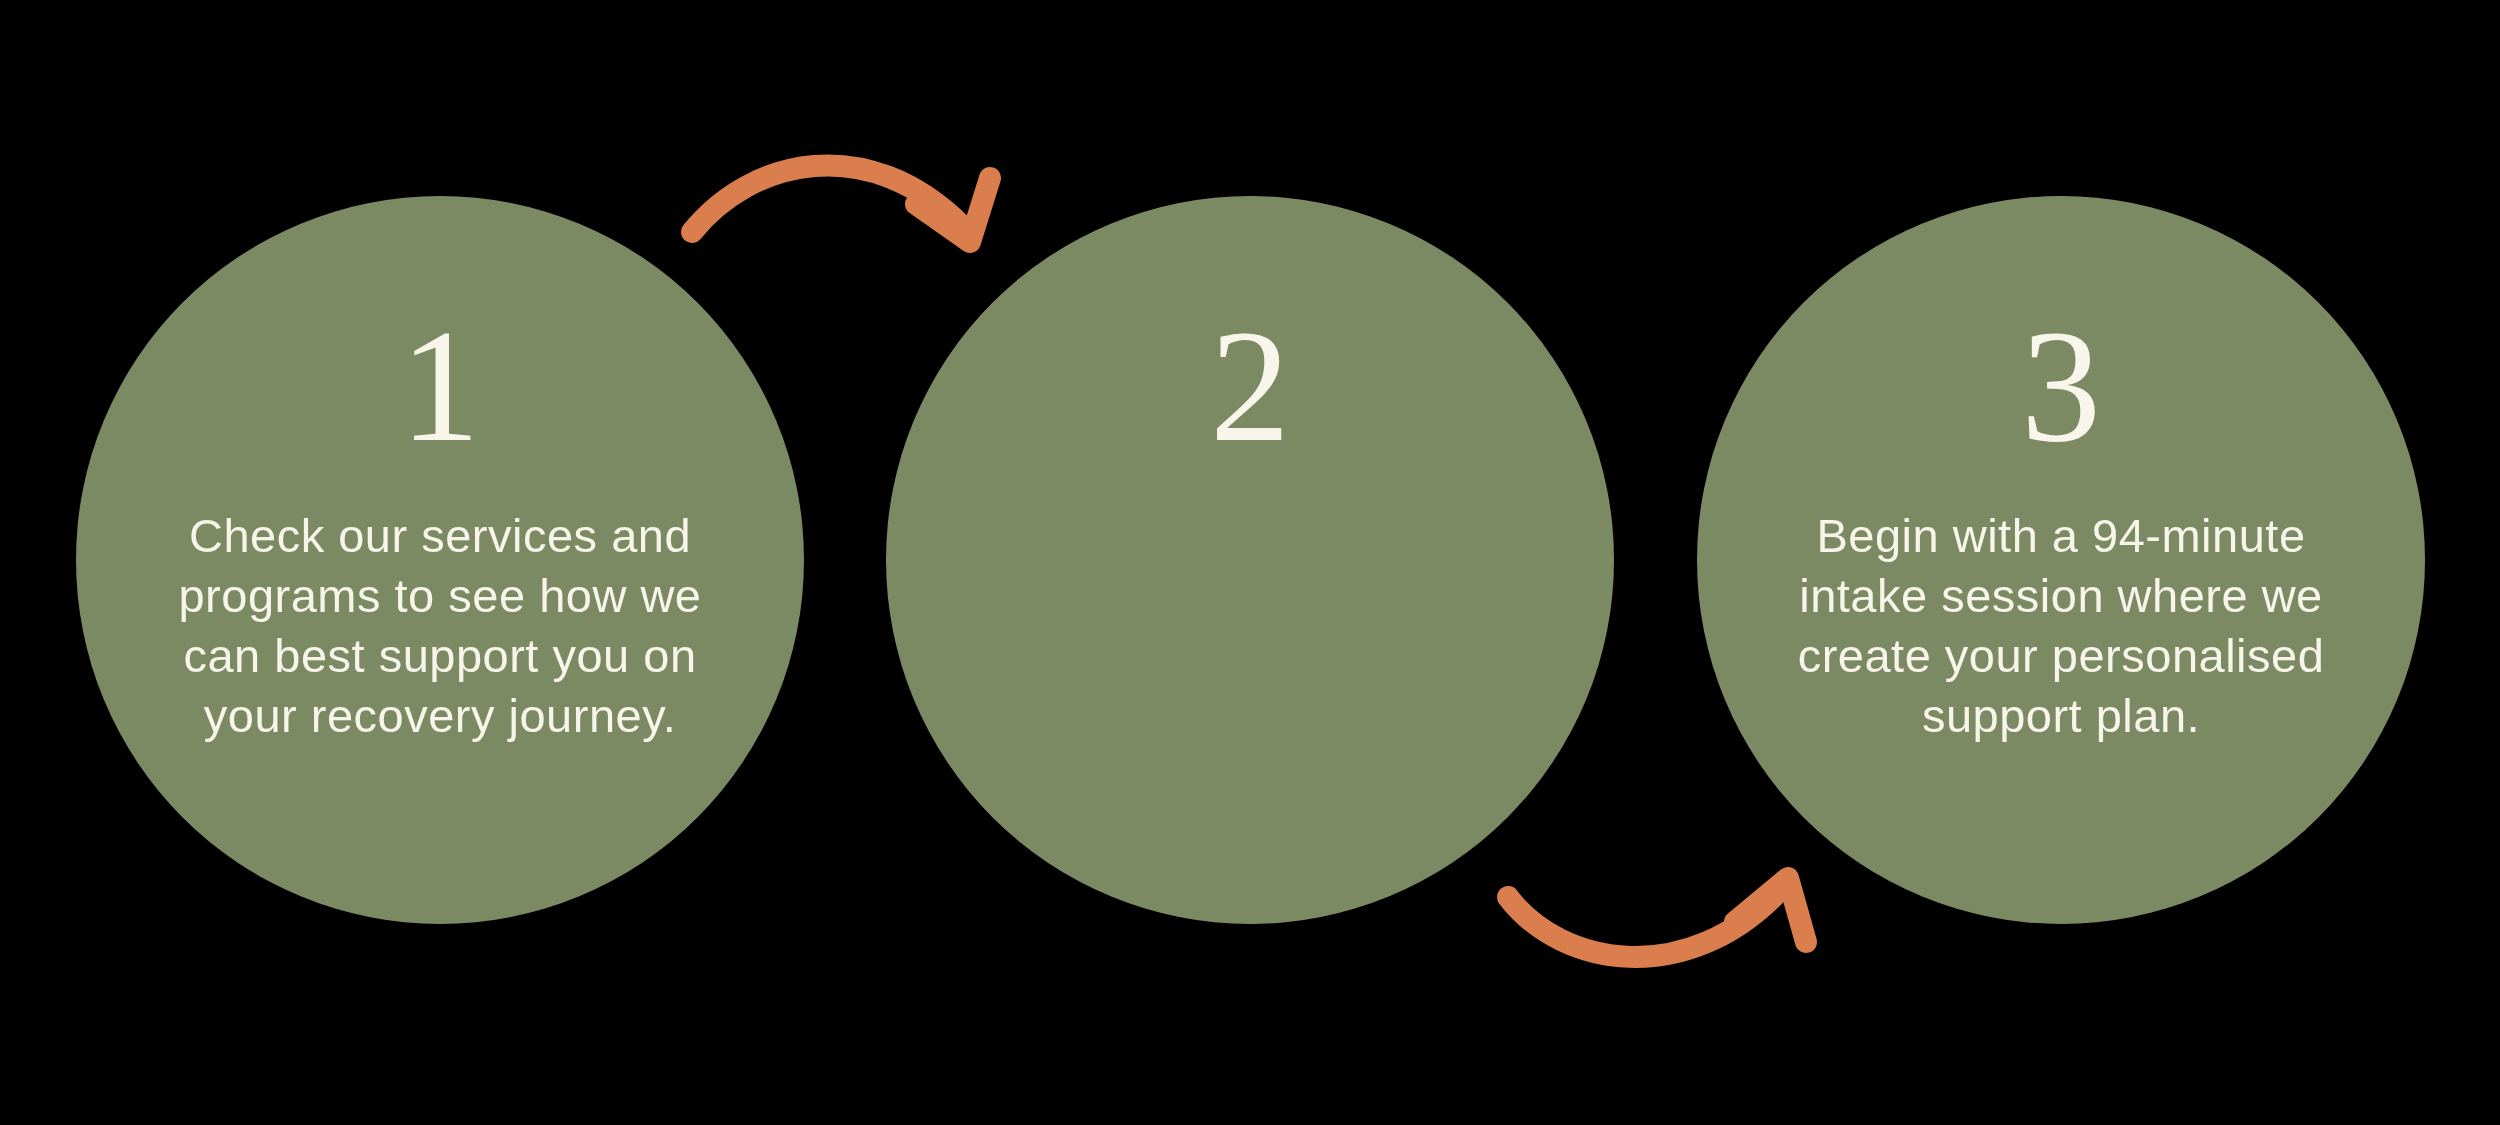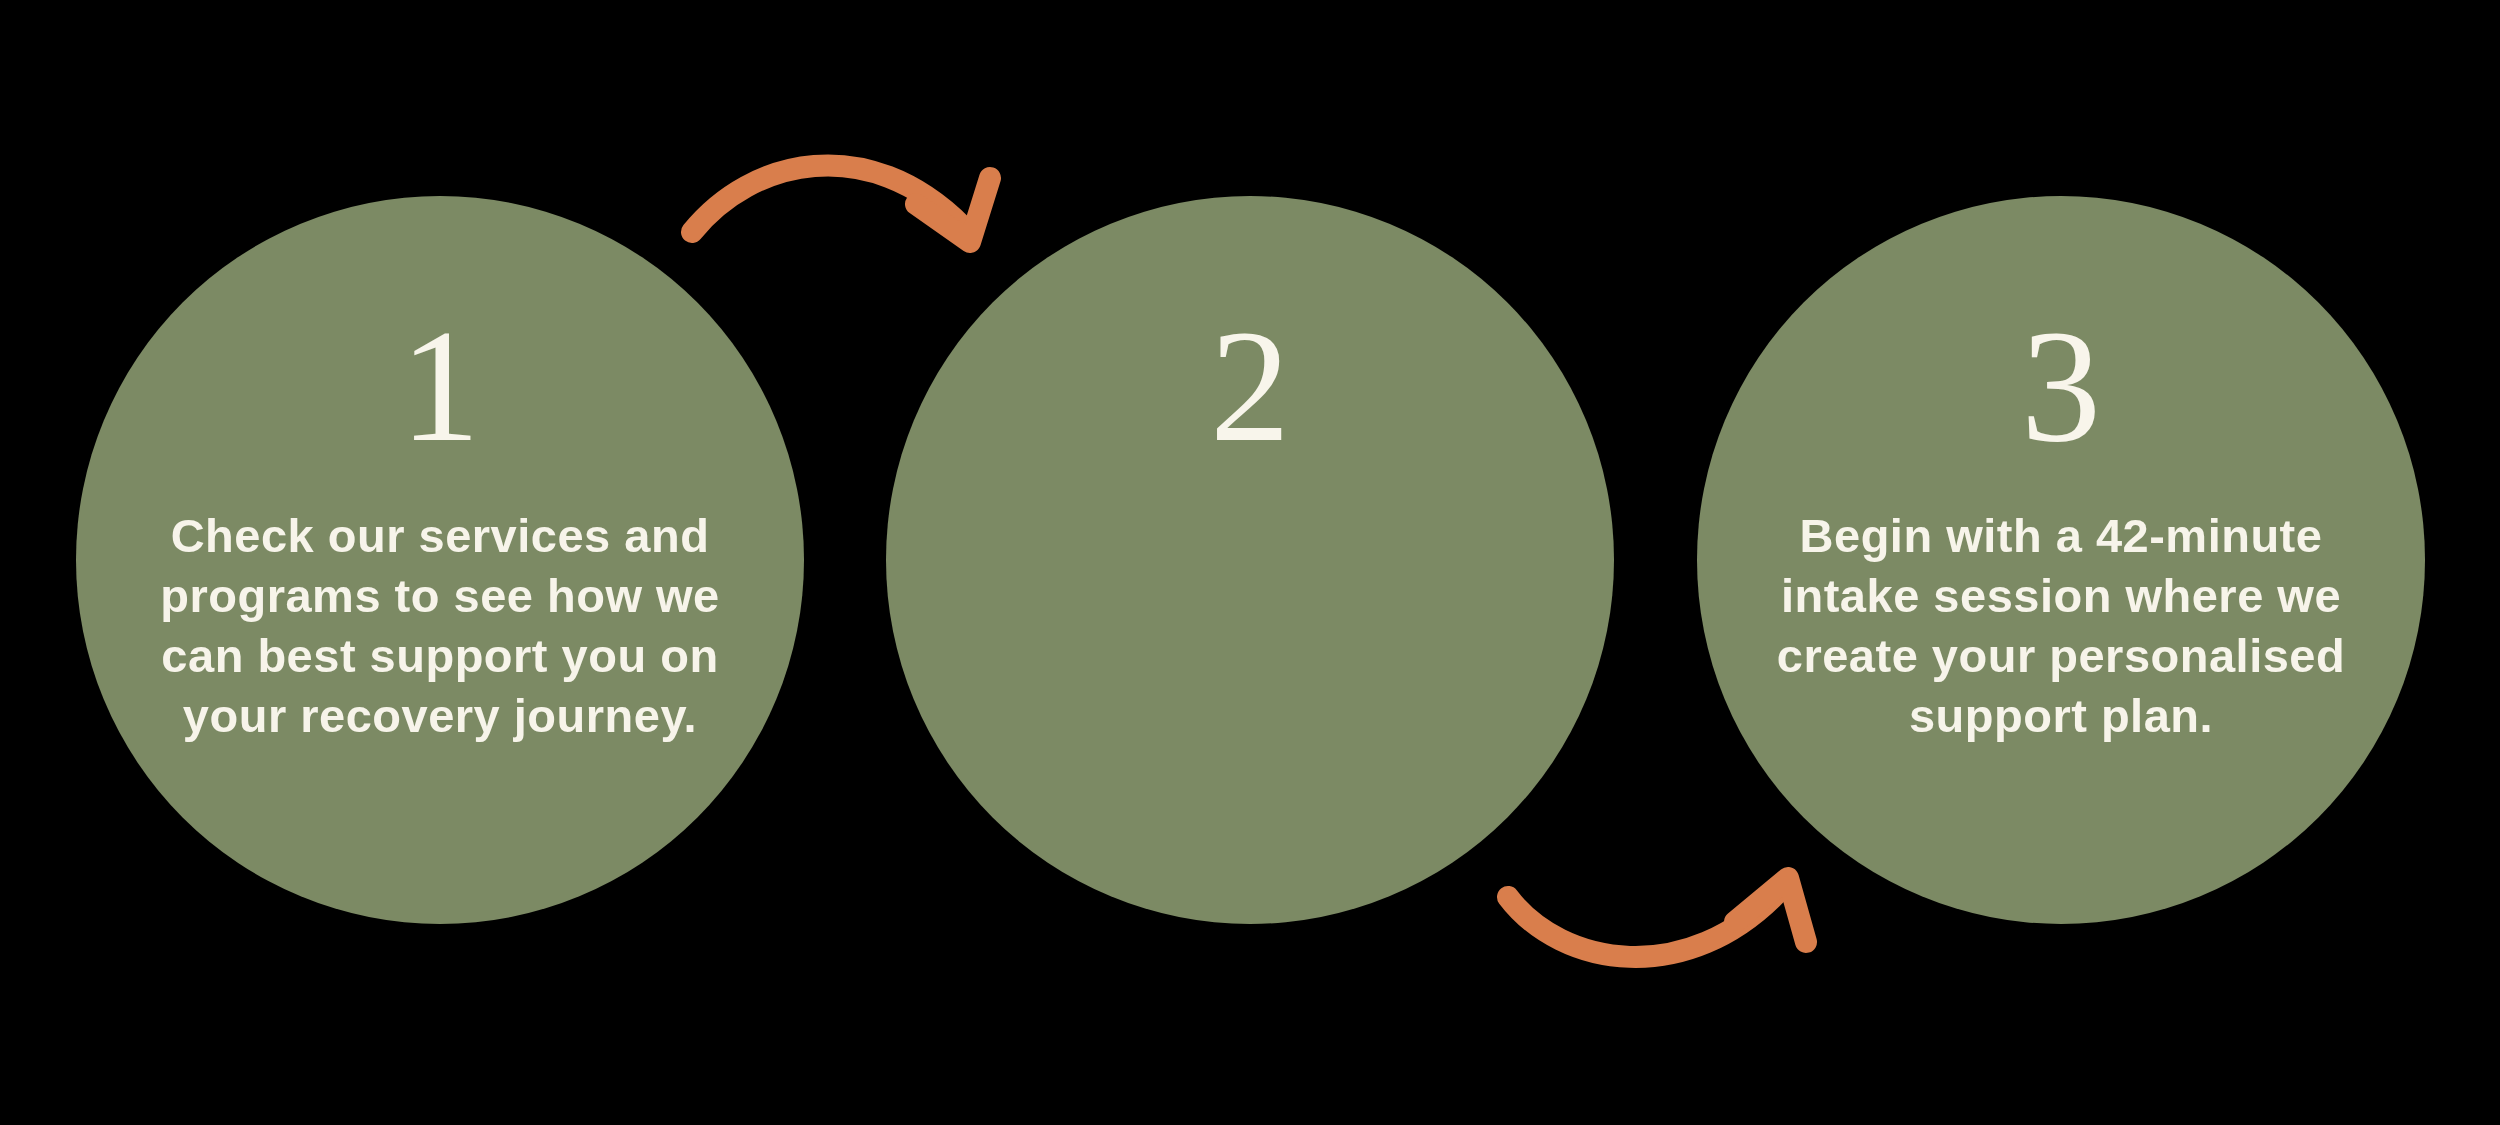--- a/index.html
+++ b/index.html
@@ -56,21 +56,21 @@
     position: absolute;
     top: 310px;
     left: 38px;
     right: 38px;
     text-align: center;
     font-size: 47px;
     line-height: 60px;
     letter-spacing: 0.5px;
     color: #f7f4ea;
     white-space: pre-line;
-    font-weight: 700;
+    font-weight: 400;
   }
 </style>
 </head>
 <body>
 
 <div class="canvas">
 
   <svg class="arrows-layer" viewBox="0 0 2500 1125" aria-hidden="true">
     <path d="M 692 232 C 752 158, 868 132, 962 226"></path>
     <path d="M 916 204 L 970 242 L 990 178"></path>
@@ -85,19 +85,19 @@
 can best support you on
 your recovery journey.</div>
   </div>
 
   <div class="circle c2">
     <div class="num">2</div>
   </div>
 
   <div class="circle c3">
     <div class="num">3</div>
-    <div class="desc">Begin with a 42-minute
+    <div class="desc">Begin with a 94-minute
 intake session where we
 create your personalised
 support plan.</div>
   </div>
 
 </div>
 
 </body></html>

